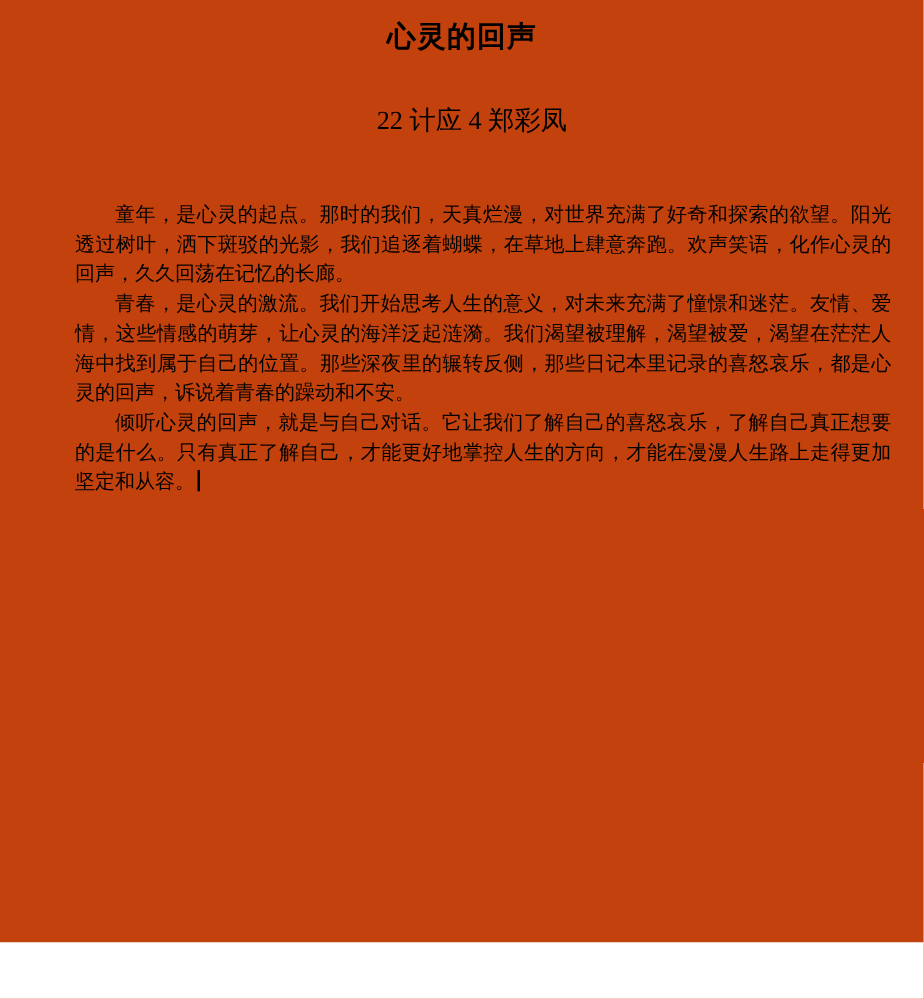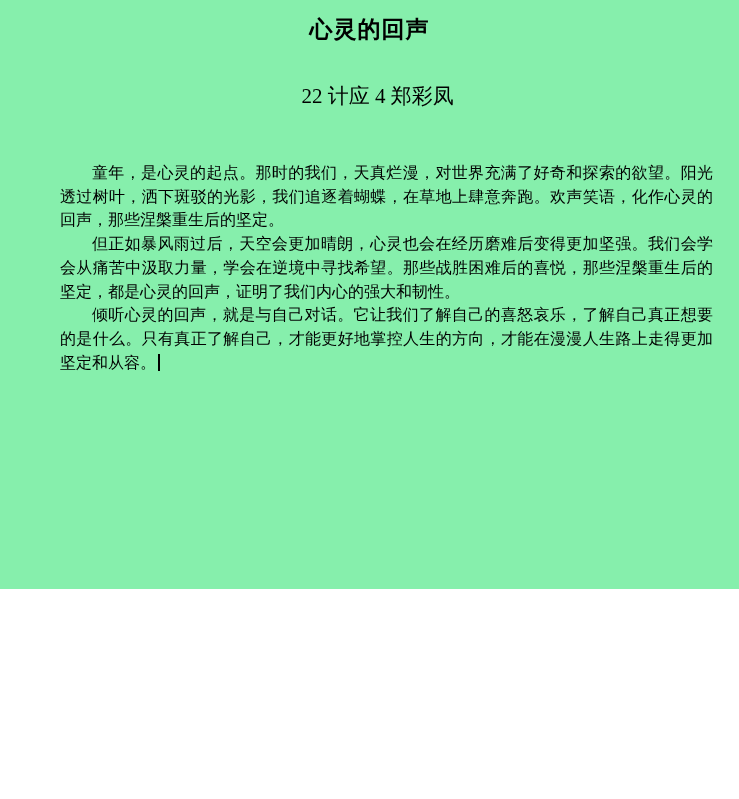--- a/index.html
+++ b/index.html
@@ -1,20 +1,20 @@
 <!DOCTYPE html>
 <html><head>
 <meta charset="utf-8">
 <style>
   html, body { margin: 0; padding: 0; background: #ffffff; }
   .page {
     position: relative;
     width: 739px;
-    height: 589px;
-    background: #86efac;
+    height: 754px;
+    background: #c2410c;
     color: #000000;
     overflow: hidden;
     font-family: "Liberation Serif", "DejaVu Serif", serif;
   }
   .doc-title {
     margin: 0;
     padding-top: 14px;
     text-align: center;
     font-family: "Liberation Sans", "DejaVu Sans", sans-serif;
     font-weight: 700;
@@ -72,22 +72,22 @@
 <body>
 
 <div class="page">
 
   <h1 class="doc-title">心灵的回声</h1>
 
   <div class="doc-byline">22 计应 4 郑彩凤</div>
 
   <div class="doc-body">
 
-      <p class="para">童年，是心灵的起点。那时的我们，天真烂漫，对世界充满了好奇和探索的欲望。阳光透过树叶，洒下斑驳的光影，我们追逐着蝴蝶，在草地上肆意奔跑。欢声笑语，化作心灵的回声，那些涅槃重生后的坚定。</p>
-      <p class="para">但正如暴风雨过后，天空会更加晴朗，心灵也会在经历磨难后变得更加坚强。我们会学会从痛苦中汲取力量，学会在逆境中寻找希望。那些战胜困难后的喜悦，那些涅槃重生后的坚定，都是心灵的回声，证明了我们内心的强大和韧性。</p>
+      <p class="para">童年，是心灵的起点。那时的我们，天真烂漫，对世界充满了好奇和探索的欲望。阳光透过树叶，洒下斑驳的光影，我们追逐着蝴蝶，在草地上肆意奔跑。欢声笑语，化作心灵的回声，久久回荡在记忆的长廊。</p>
+      <p class="para">青春，是心灵的激流。我们开始思考人生的意义，对未来充满了憧憬和迷茫。友情、爱情，这些情感的萌芽，让心灵的海洋泛起涟漪。我们渴望被理解，渴望被爱，渴望在茫茫人海中找到属于自己的位置。那些深夜里的辗转反侧，那些日记本里记录的喜怒哀乐，都是心灵的回声，诉说着青春的躁动和不安。</p>
       <p class="para">倾听心灵的回声，就是与自己对话。它让我们了解自己的喜怒哀乐，了解自己真正想要的是什么。只有真正了解自己，才能更好地掌控人生的方向，才能在漫漫人生路上走得更加坚定和从容。<span class="caret"></span></p>
     </div>
 
   <div class="drag-handle">
     <span></span>
       <span></span>
     <span></span>
       <span></span>
     <span></span>
       <span></span>

